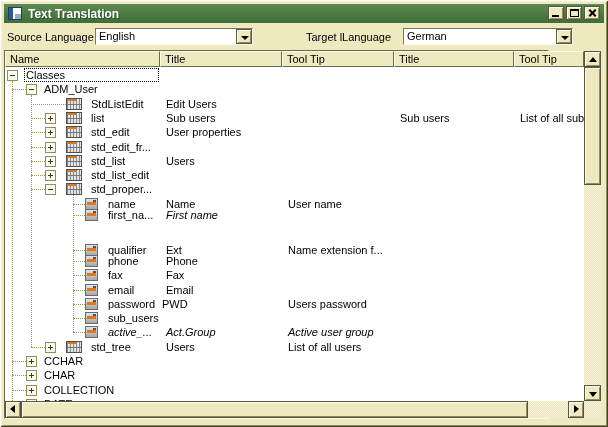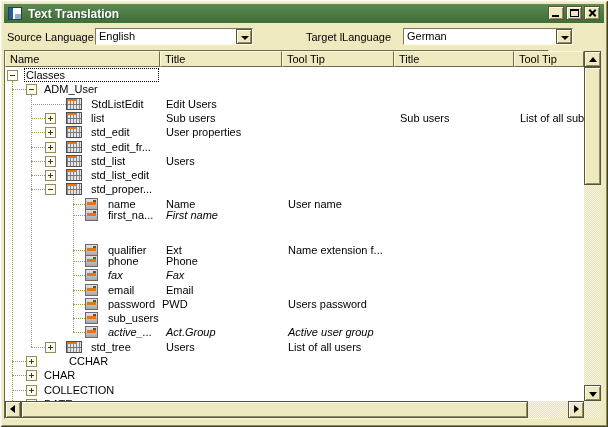--- a/index.html
+++ b/index.html
@@ -208,21 +208,21 @@
           <span class="namelab" style="left: 103px; max-width: 52px;">qualifier</span>
           <span class="cell" style="left: 155px; width: 122px;">Ext</span>
           <span class="cell" style="left: 277px; width: 112px;">Name extension f...</span>
         </div>
         <div class="trow" style="top: 186.9px;">
           <div class="stub" style="left: 68px; width: 12px; top: 7px;"></div>
           <div class="icon-field" style="left: 80px;"></div>
           <span class="namelab" style="left: 103px; max-width: 52px;">phone</span>
           <span class="cell" style="left: 155px; width: 122px;">Phone</span>
         </div>
-        <div class="trow" style="top: 201.2px; font-style: italic;">
+        <div class="trow" style="top: 201.2px;">
           <div class="stub" style="left: 68px; width: 12px; top: 7px;"></div>
           <div class="icon-field" style="left: 80px;"></div>
           <span class="namelab" style="left: 103px; max-width: 52px;">fax</span>
           <span class="cell" style="left: 155px; width: 122px;">Fax</span>
         </div>
         <div class="trow" style="top: 215.5px;">
           <div class="stub" style="left: 68px; width: 12px; top: 7px;"></div>
           <div class="icon-field" style="left: 80px;"></div>
           <span class="namelab" style="left: 103px; max-width: 52px;">email</span>
           <span class="cell" style="left: 155px; width: 122px;">Email</span>
@@ -250,21 +250,21 @@
           <div class="stub" style="left: 26px; width: 14px; top: 7px;"></div>
           <div class="ebox plus" style="left: 40px;"></div>
           <div class="icon-form" style="left: 61px;"></div>
           <span class="namelab" style="left: 86px; max-width: 69px;">std_tree</span>
           <span class="cell" style="left: 155px; width: 122px;">Users</span>
           <span class="cell" style="left: 277px; width: 112px;">List of all users</span>
         </div>
         <div class="trow" style="top: 287px;">
           <div class="stub" style="left: 7px; width: 14px; top: 7px;"></div>
           <div class="ebox plus" style="left: 21px;"></div>
-          <span class="namelab" style="left: 39px; max-width: 116px; margin-left: 25px;">CCHAR</span>
+          <span class="namelab" style="left: 39px; max-width: 116px;">CCHAR</span>
         </div>
         <div class="trow" style="top: 301.3px;">
           <div class="stub" style="left: 7px; width: 14px; top: 7px;"></div>
           <div class="ebox plus" style="left: 21px;"></div>
           <span class="namelab" style="left: 39px; max-width: 116px;">CHAR</span>
         </div>
         <div class="trow" style="top: 315.6px;">
           <div class="stub" style="left: 7px; width: 14px; top: 7px;"></div>
           <div class="ebox plus" style="left: 21px;"></div>
           <span class="namelab" style="left: 39px; max-width: 116px;">COLLECTION</span>

